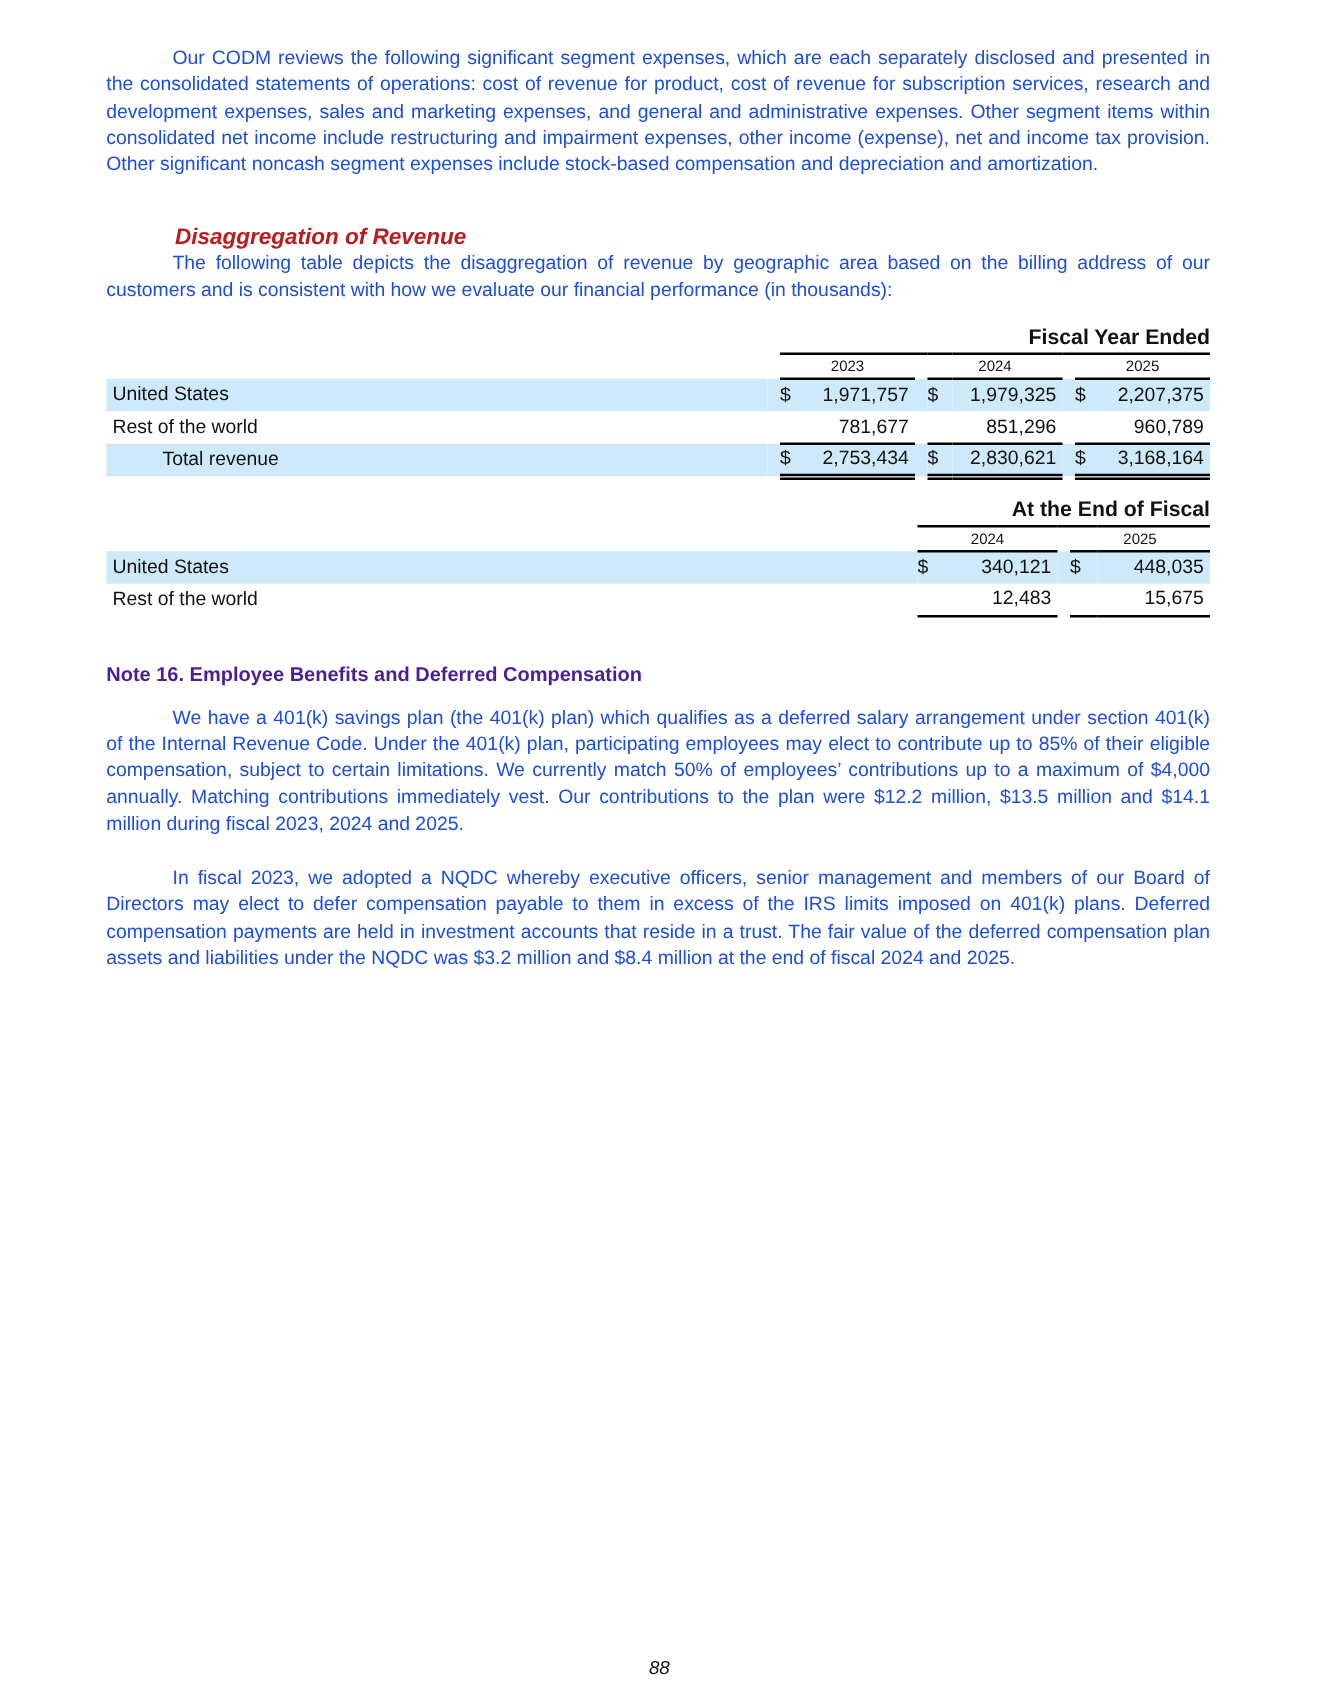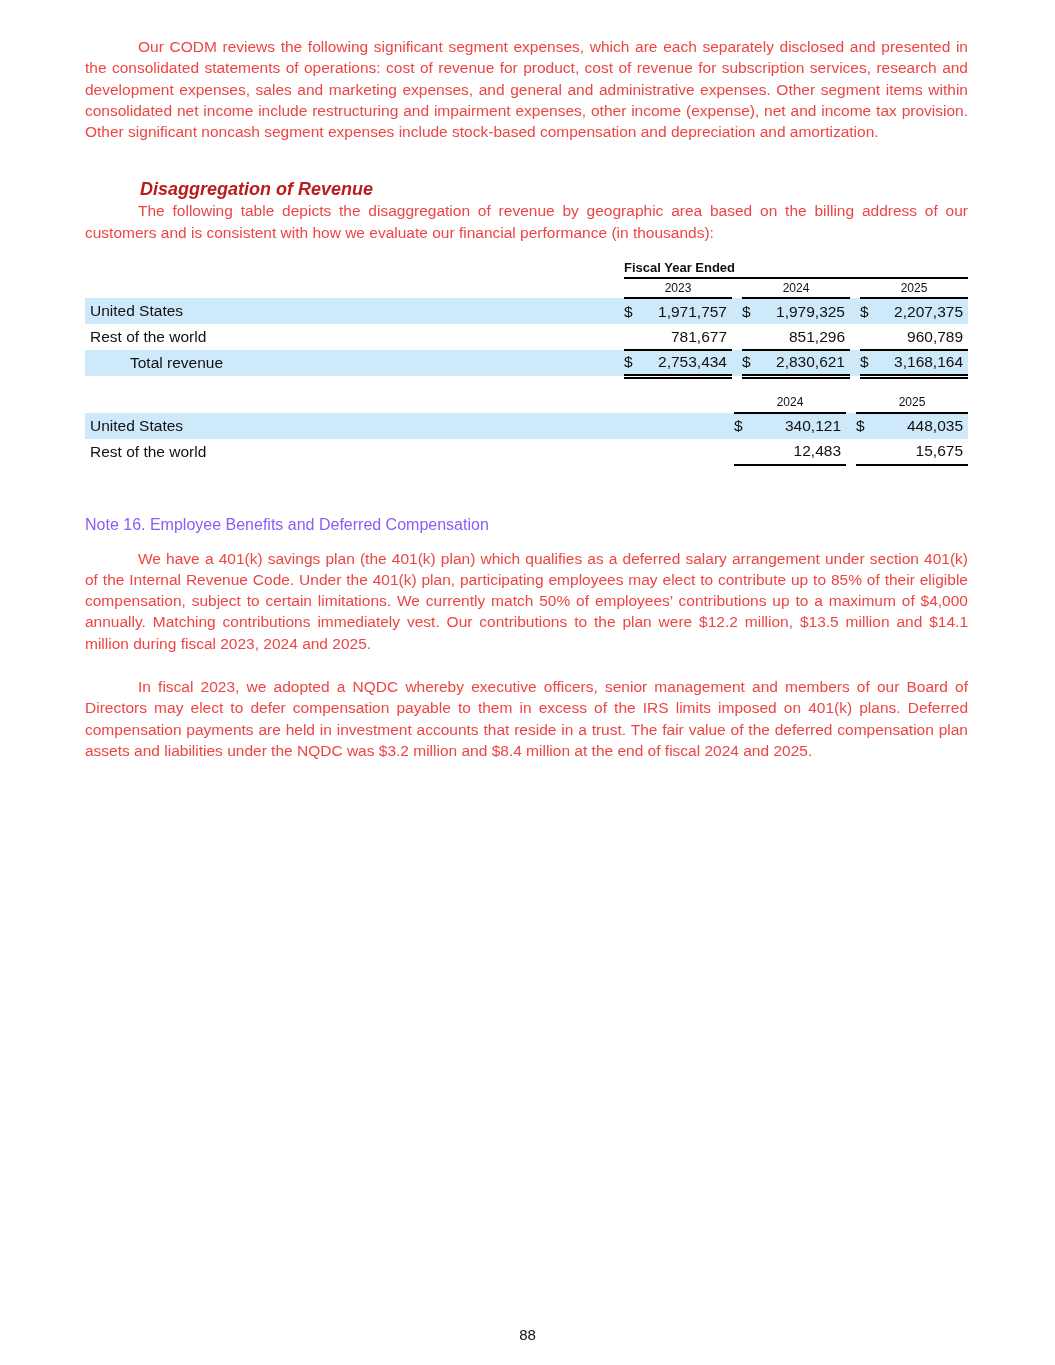--- a/index.html
+++ b/index.html
@@ -7,60 +7,60 @@
   .page {
     width:1055px; height:1365px; margin:0 auto; position:relative;
     background:#ffffff; color:#000;
     font-family:"Liberation Sans","DejaVu Sans",sans-serif;
     overflow:hidden;
   }
   .content { padding:36px 87px 0 85px; }
 
   p.body {
     font-size:15.5px; line-height:21.3px; text-align:justify;
-    text-indent:53px; color:#ef4444;
+    text-indent:53px; color:#1d4ed8;
   }
   h3.sub {
     font-size:18px; font-weight:bold; font-style:italic;
     margin:37px 0 0 55px; color:#b91c1c;
   }
   h2.note {
-    font-size:16px; font-weight:normal; margin:50px 0 0 0; color:#8b5cf6;
+    font-size:16px; font-weight:bold; margin:38px 0 0 0; color:#4c1d95;
   }
   .mt-p2   { margin-top:0; }
   .mt-tbl  { margin-top:17px; }
   .mt-h2nd { margin-top:32px; }
   .mt-p3   { margin-top:12px; }
   .mt-tbl2 { margin-top:14px; }
   .mt-p4   { margin-top:14px; }
   .mt-p5   { margin-top:22px; }
 
   table.fin { width:100%; border-collapse:collapse; table-layout:fixed; }
   table.fin td { padding:0; vertical-align:middle; font-size:15.5px; color:#111; }
   .fin .spanner {
-    text-align:left; font-weight:bold; font-size:13px;
+    text-align:right; font-weight:bold; font-size:17px;
     border-bottom:2px solid #000; padding-bottom:2px; height:18px;
     vertical-align:bottom;
   }
   .fin .year {
     text-align:center; font-weight:normal; font-size:12px;
     border-bottom:2px solid #000; height:20px;
   }
   .fin tr.data td { height:26px; }
   .fin .lbl { text-align:left; padding-left:5px; }
   .fin .lbl.indent { padding-left:45px; }
   .fin .usd { text-align:left; }
   .fin .val { text-align:right; padding-right:5px; }
   .fin tr.hl { background:var(--hl,#cde9fa); }
   .fin tr.pre-total .usd, .fin tr.pre-total .val { border-bottom:2px solid #000; }
   .fin tr.total .usd, .fin tr.total .val { border-bottom:5px double #000; }
 
   .pageno {
     position:absolute; bottom:22px; left:0; width:100%;
-    text-align:center; font-size:15px; color:#111;
+    text-align:center; font-size:15px; color:#111;font-style:italic;
   }
 </style>
 </head>
 <body>
 
 <div class="page">
   <div class="content">
 
     <p class="body">Our CODM reviews the following significant segment expenses, which are each separately disclosed and presented in the consolidated statements of operations: cost of revenue for product, cost of revenue for subscription services, research and development expenses, sales and marketing expenses, and general and administrative expenses. Other segment items within consolidated net income include restructuring and impairment expenses, other income (expense), net and income tax provision. Other significant noncash segment expenses include stock-based compensation and depreciation and amortization.</p>
 
@@ -147,20 +147,25 @@
           <col style="width:22px">
           <col style="width:90px">
         <col style="width:10px">
           <col style="width:22px">
           <col style="width:90px">
       </colgroup>
       <tbody>
         <tr>
           <td></td>
             <td></td>
+          <td colspan="5" class="spanner">At the End of Fiscal</td>
+        </tr>
+        <tr>
+          <td></td>
+            <td></td>
           <td colspan="2" class="year">2024</td>
           <td></td>
           <td colspan="2" class="year">2025</td>
         </tr>
 
         <tr class="data hl">
           <td class="lbl">United States</td>
           <td></td>
           <td class="usd">$</td>
           <td class="val">340,121</td>

